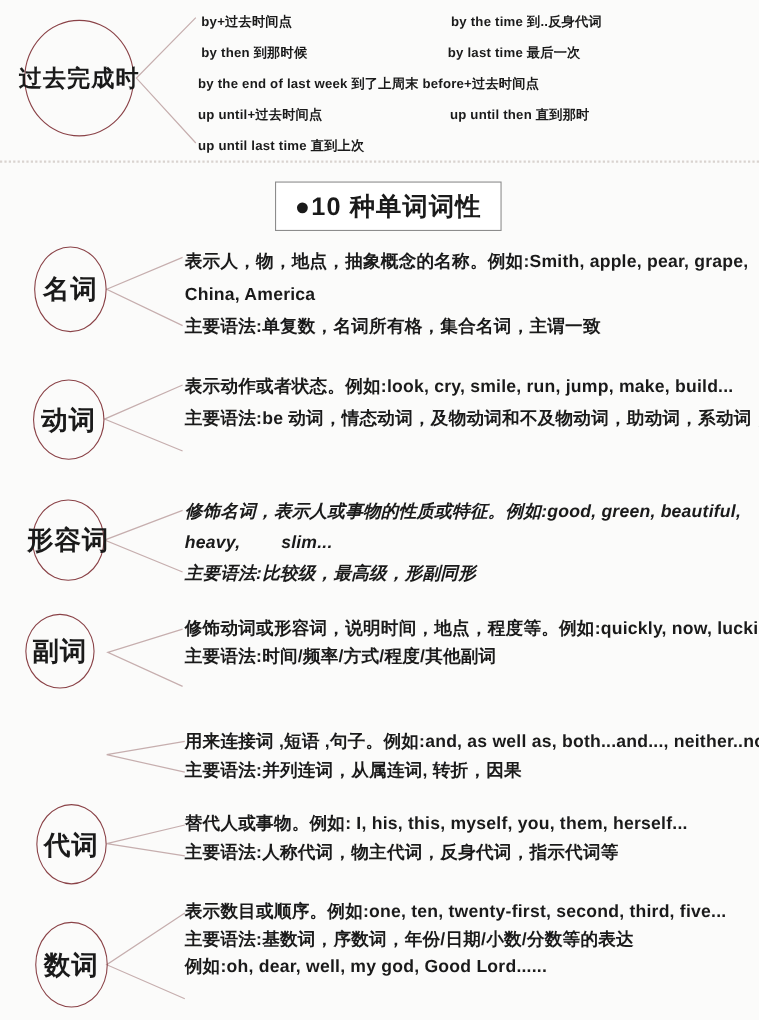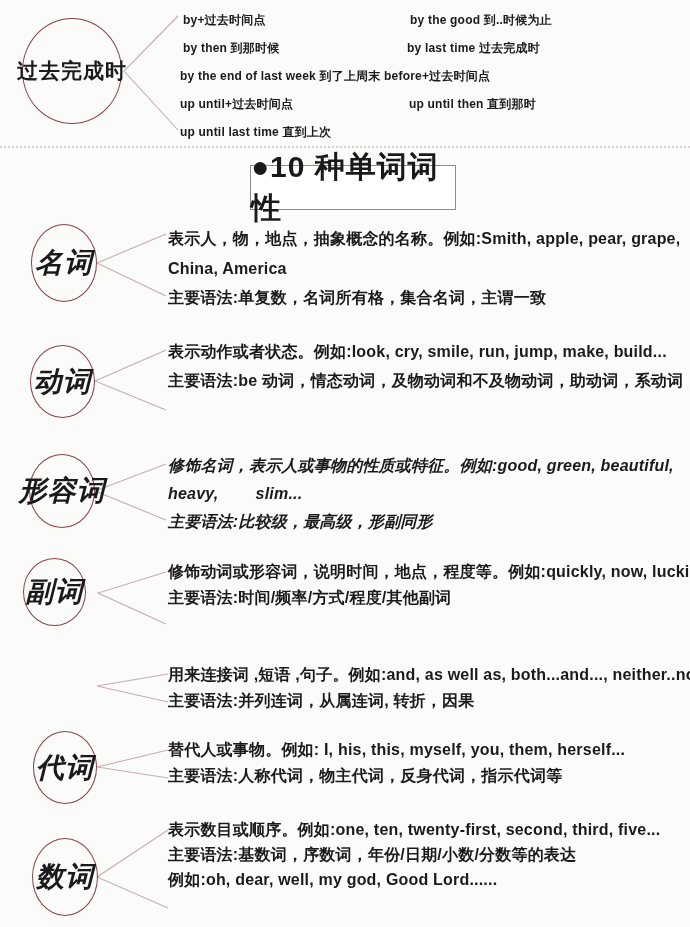--- a/index.html
+++ b/index.html
@@ -28,21 +28,21 @@
     border-radius:50%;
     display:flex;align-items:center;justify-content:center;
     background:transparent;
   }
   .circle .lbl{
     font-weight:700;white-space:nowrap;color:var(--ink);
     letter-spacing:1px;
   }
   .c-top{left:22px;top:18px;width:100px;height:106px;}
   .c-top .lbl{font-size:21px;}
-  .cs .lbl{font-size:28px;font-style:italic;}
+  .cs .lbl{font-size:24px;}
   .c0{left:31px;top:224px;width:66px;height:78px;}
   .c1{left:30px;top:345px;width:65px;height:73px;}
   .c2{left:29px;top:454px;width:66px;height:74px;}
   .c3{left:23px;top:558px;width:63px;height:68px;}
   .c4{left:33px;top:649px;width:64px;height:74px;}
   .c5{left:33px;top:731px;width:64px;height:73px;}
   .c6{left:32px;top:838px;width:66px;height:78px;}
 
   .titem{
     position:absolute;z-index:2;
@@ -61,21 +61,21 @@
   .divider{
     position:absolute;left:0;top:146px;width:690px;height:0;
     border-top:2px dotted #d9d3cf;z-index:1;
   }
 
   .header-box{
     position:absolute;left:250px;top:165px;width:206px;height:45px;
     border:1px solid #8c8c8c;background:#fff;
     display:flex;align-items:center;justify-content:center;z-index:2;
   }
-  .header-box .title{font-size:30px;font-weight:700;letter-spacing:1px;}
+  .header-box .title{font-size:23px;font-weight:700;letter-spacing:1px;}
 
   .sec-text{
     position:absolute;left:168px;z-index:2;
     font-size:16px;font-weight:700;letter-spacing:.2px;
     width:522px;
   }
   .sec-text .ln{white-space:pre;}
   .st0{top:224px;line-height:29.5px;}
   .st1{top:337px;line-height:29px;}
   .st2{top:452px;line-height:28px;font-style:italic;}
@@ -99,23 +99,23 @@
     <polyline points="168,750 97,767 168,778"></polyline>
     <polyline points="168,830 97,877 168,908"></polyline>
   </svg>
 
   <div class="divider"></div>
 
   <div class="circle c-top">
     <span class="lbl">过去完成时</span>
   </div>
   <span class="titem ti0">by+过去时间点</span>
-  <span class="titem ti1">by the good 到..时候为止</span>
+  <span class="titem ti1">by the time 到..反身代词</span>
   <span class="titem ti2">by then 到那时候</span>
-  <span class="titem ti3">by last time 过去完成时</span>
+  <span class="titem ti3">by last time 最后一次</span>
   <span class="titem ti4">by the end of last week 到了上周末 before+过去时间点</span>
   <span class="titem ti5">up until+过去时间点</span>
   <span class="titem ti6">up until then 直到那时</span>
   <span class="titem ti7">up until last time 直到上次</span>
 
   <div class="header-box">
     <span class="title">●10 种单词词性</span>
   </div>
 
   <div class="circle cs c0">

